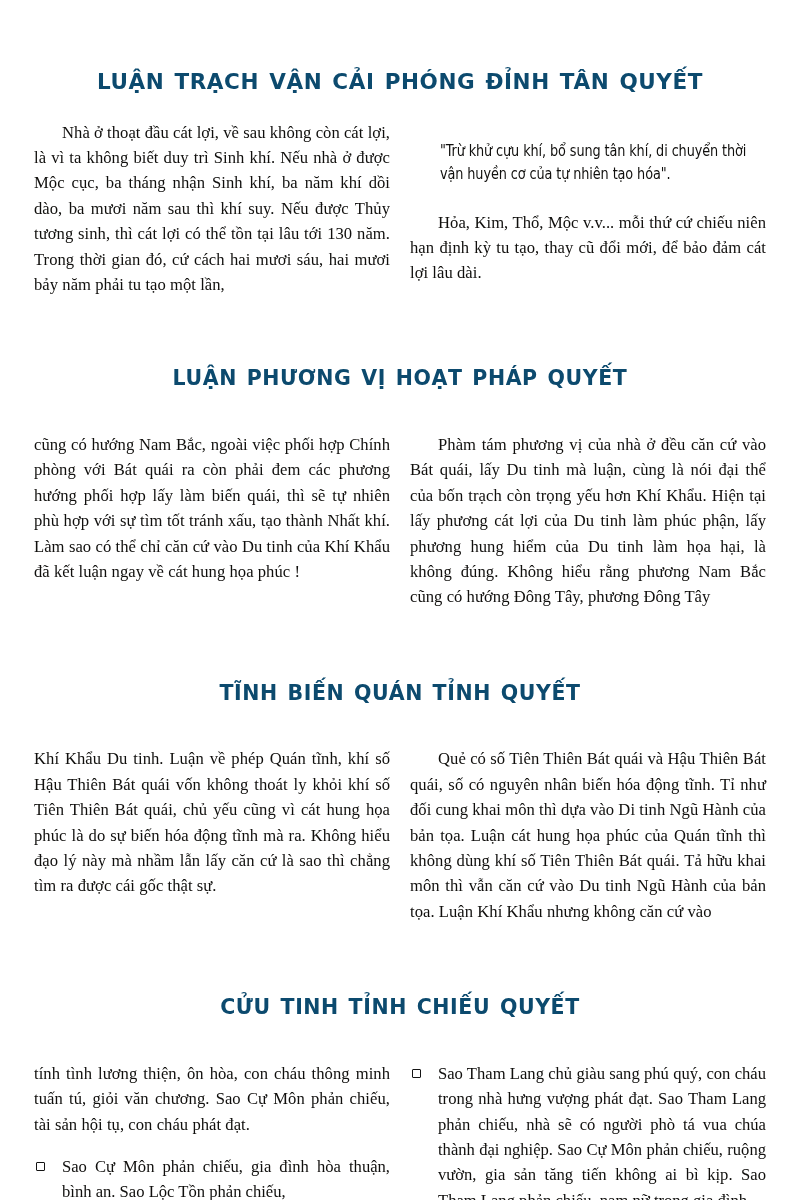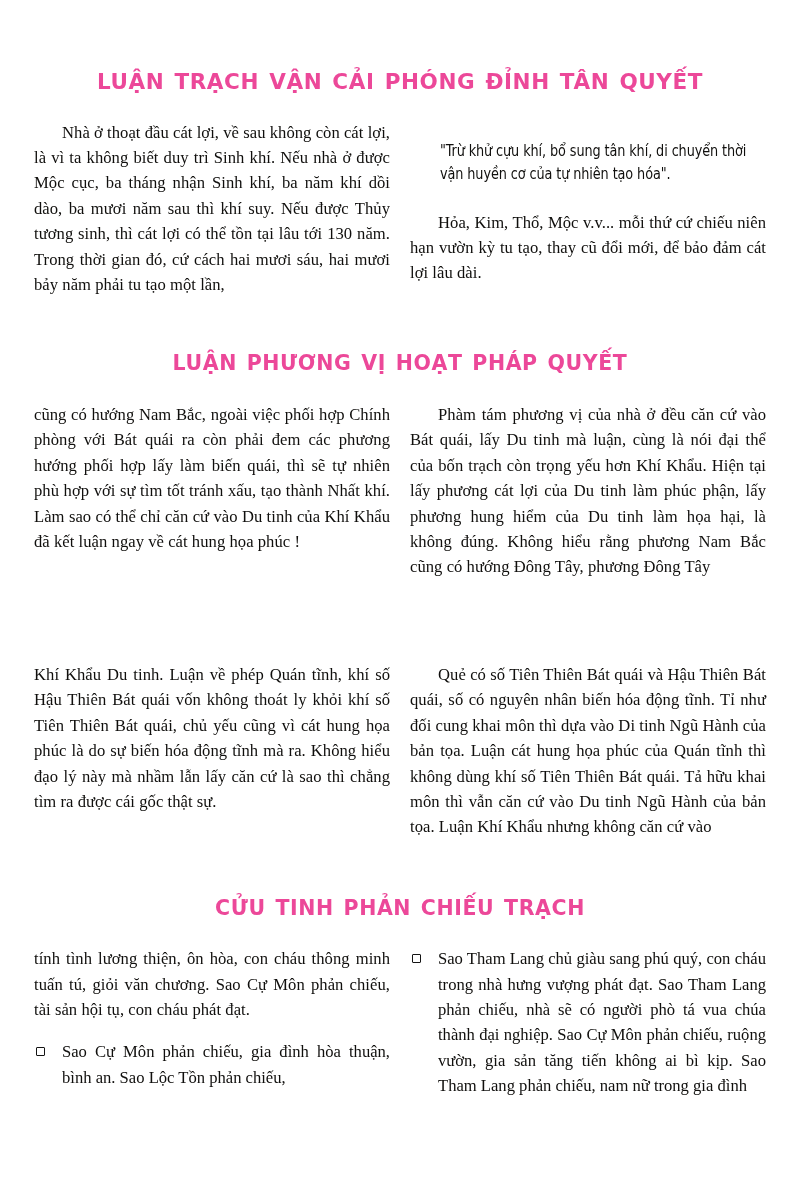--- a/index.html
+++ b/index.html
@@ -23,26 +23,26 @@
     padding: 0 34px;
   }
 
   
   .section-heading {
     text-align: center;
     font-family: "DejaVu Sans", "Liberation Sans", sans-serif;
     font-weight: 700;
     font-size: 20.5px;
     letter-spacing: 0.6px;
-    color: #ec4899;
+    color: #0c4a6e;
     word-spacing: 2px;
     line-height: 1.1;
   }
   .h-main { margin: 70px 0 0 0; font-size: 21.5px; }
-  .h-2    { margin: 1px; font-size: 20.5px; }
+  .h-2    { margin: 16px; font-size: 20.5px; }
 
   
   .cols {
     display: flex;
     gap: 20px;
     align-items: flex-start;
   }
   .col {
     flex: 1 1 0;
     min-width: 0;
@@ -118,56 +118,57 @@
   <h1 class="section-heading h-main">LUẬN TRẠCH VẬN CẢI PHÓNG ĐỈNH TÂN QUYẾT</h1>
 
   <div class="after-h"></div>
 
   <div class="cols">
     <div class="col col-left">
       <p class="body indent">Nhà ở thoạt đầu cát lợi, về sau không còn cát lợi, là vì ta không biết duy trì Sinh khí. Nếu nhà ở được Mộc cục, ba tháng nhận Sinh khí, ba năm khí dồi dào, ba mươi năm sau thì khí suy. Nếu được Thủy tương sinh, thì cát lợi có thể tồn tại lâu tới 130 năm. Trong thời gian đó, cứ cách hai mươi sáu, hai mươi bảy năm phải tu tạo một lần,</p>
     </div>
     <div class="col col-right">
       <p class="quote">"Trừ khử cựu khí, bổ sung tân khí, di chuyển thời vận huyền cơ của tự nhiên tạo hóa".</p>
-      <p class="body indent gap">Hỏa, Kim, Thổ, Mộc v.v... mỗi thứ cứ chiếu niên hạn vườn kỳ tu tạo, thay cũ đổi mới, để bảo đảm cát lợi lâu dài.</p>
+      <p class="body indent gap">Hỏa, Kim, Thổ, Mộc v.v... mỗi thứ cứ chiếu niên hạn định kỳ tu tạo, thay cũ đổi mới, để bảo đảm cát lợi lâu dài.</p>
     </div>
   </div>
 
   <div class="sec-gap-a"></div>
 
   <h2 class="section-heading h-2">LUẬN PHƯƠNG VỊ HOẠT PHÁP QUYẾT</h2>
 
   <div class="sec-gap-b"></div>
 
   <div class="cols">
     <div class="col col-right">
       <p class="body">cũng có hướng Nam Bắc, ngoài việc phối hợp Chính phòng với Bát quái ra còn phải đem các phương hướng phối hợp lấy làm biến quái, thì sẽ tự nhiên phù hợp với sự tìm tốt tránh xấu, tạo thành Nhất khí. Làm sao có thể chỉ căn cứ vào Du tinh của Khí Khẩu đã kết luận ngay về cát hung họa phúc !</p>
     </div>
     <div class="col col-left">
       <p class="body indent">Phàm tám phương vị của nhà ở đều căn cứ vào Bát quái, lấy Du tinh mà luận, cùng là nói đại thể của bốn trạch còn trọng yếu hơn Khí Khẩu. Hiện tại lấy phương cát lợi của Du tinh làm phúc phận, lấy phương hung hiểm của Du tinh làm họa hại, là không đúng. Không hiểu rằng phương Nam Bắc cũng có hướng Đông Tây, phương Đông Tây</p>
     </div>
   </div>
 
   <div class="sec-gap-c"></div>
 
+  <h2 class="section-heading h-2">TĨNH BIẾN QUÁN TỈNH QUYẾT</h2>
 
   <div class="sec-gap-d"></div>
 
   <div class="cols">
     <div class="col col-right">
       <p class="body">Khí Khẩu Du tinh. Luận về phép Quán tĩnh, khí số Hậu Thiên Bát quái vốn không thoát ly khỏi khí số Tiên Thiên Bát quái, chủ yếu cũng vì cát hung họa phúc là do sự biến hóa động tĩnh mà ra. Không hiểu đạo lý này mà nhầm lẫn lấy căn cứ là sao thì chẳng tìm ra được cái gốc thật sự.</p>
     </div>
     <div class="col col-left">
       <p class="body indent">Quẻ có số Tiên Thiên Bát quái và Hậu Thiên Bát quái, số có nguyên nhân biến hóa động tĩnh. Tỉ như đối cung khai môn thì dựa vào Di tinh Ngũ Hành của bản tọa. Luận cát hung họa phúc của Quán tĩnh thì không dùng khí số Tiên Thiên Bát quái. Tả hữu khai môn thì vẫn căn cứ vào Du tinh Ngũ Hành của bản tọa. Luận Khí Khẩu nhưng không căn cứ vào</p>
     </div>
   </div>
 
   <div class="sec-gap-e"></div>
 
-  <h2 class="section-heading h-2">CỬU TINH PHẢN CHIẾU TRẠCH</h2>
+  <h2 class="section-heading h-2">CỬU TINH TỈNH CHIẾU QUYẾT</h2>
 
   <div class="sec-gap-f"></div>
 
   <div class="cols">
     <div class="col col-right">
       <p class="body">tính tình lương thiện, ôn hòa, con cháu thông minh tuấn tú, giỏi văn chương. Sao Cự Môn phản chiếu, tài sản hội tụ, con cháu phát đạt.</p>
       <ul class="bullets" style="margin-top:17px;">
         <li>
           <span class="bullet-box"></span>
           <span>Sao Cự Môn phản chiếu, gia đình hòa thuận, bình an. Sao Lộc Tồn phản chiếu,</span>

